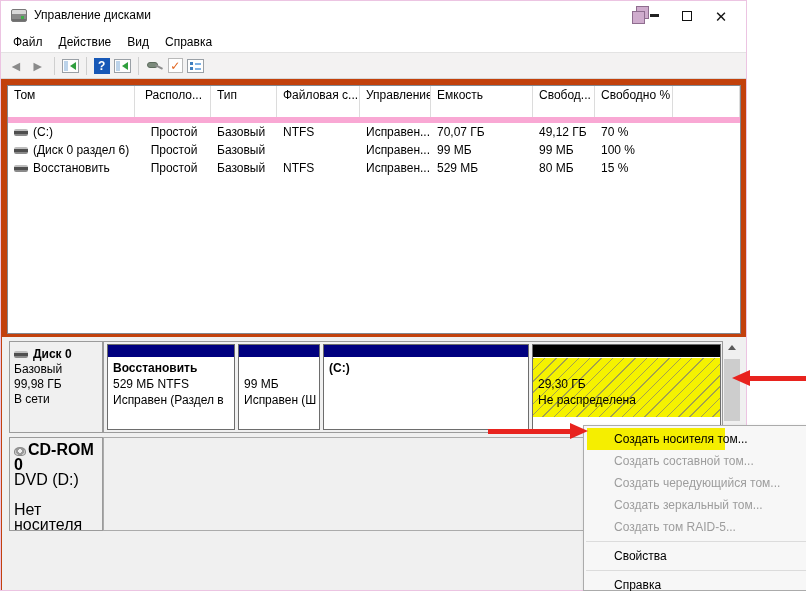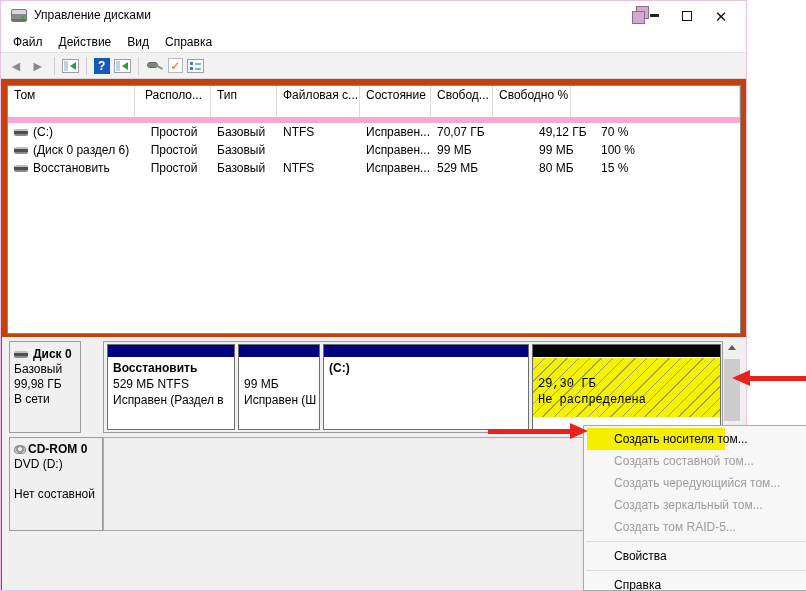--- a/index.html
+++ b/index.html
@@ -61,42 +61,42 @@
   .vl-c { font-size:12px; color:#000; padding:0 4px 0 6px; overflow:hidden; white-space:nowrap; }
   .c0{width:127px;} .c1{width:76px;text-align:center;} .c2{width:66px;} .c3{width:83px;}
   .c4{width:71px;} .c5{width:102px;} .c6{width:62px;} .c7{width:78px;} .c8{flex:1;}
   .drive-glyph { display:inline-block; width:14px; height:7px; margin-right:5px;
                  background:linear-gradient(#bdbdbd 0 2px,#4f4f4f 2px 5px,#8a8a8a 5px 7px);
                  border-radius:2px; vertical-align:middle; }
 
   
   .graph-pane { position:absolute; left:1px; top:336px; width:744px; height:253px; background:#f0f0f0; }
 
-  .disk-row-label { position:absolute; left:7px; top:4px; width:72px; height:92px;
+  .disk-row-label { position:absolute; left:7px; top:4px; width:94px; height:92px;
                     background:#f0f0f0; border:1px solid #9b9b9b; padding:5px 4px; font-size:12px; line-height:15px; }
   .disk-row-label .bold { font-weight:bold; }
   .part-area { position:absolute; left:101px; top:4px; width:620px; height:92px; border:1px solid #9b9b9b; background:#f0f0f0; }
 
   .part { position:absolute; top:2px; height:86px; background:#ffffff; border:1px solid #6d6d6d; }
   .p1 { left:3px;   width:128px; }
   .p2 { left:134px; width:82px;  }
   .p3 { left:219px; width:206px; }
   .p4 { left:428px; width:189px; background:#f5f200; }
   .strip { height:13px; background:#00007f; border-bottom:1px solid #fff; }
   .strip-black { background:#000000; }
   .pt { padding:2px 5px; overflow:hidden; white-space:nowrap; }
   .pt-line { height:16px; font-size:12px; line-height:16px; }
   .pt-title { font-weight:bold; }
-  .hatch { background-image:repeating-linear-gradient(135deg, rgba(120,120,120,.65) 0 1px, transparent 1px 8px);font-family:Liberation Mono, monospace; }
+  .hatch { background-image:repeating-linear-gradient(135deg, rgba(120,120,120,.65) 0 1px, transparent 1px 8px); }
   .p4 .body { position:relative; height:71px; }
   .p4 .white-sliver { position:absolute; left:0; bottom:0; width:100%; height:12px; background:#fff; }
   .p4 .txt { position:absolute; left:0; top:0; }
 
   .cdrom-label { position:absolute; left:7px; top:100px; width:94px; height:94px;
-                 background:#f0f0f0; border:1px solid #9b9b9b; padding:4px 4px; font-size:12px; line-height:15px; }
+                 background:#f0f0f0; border:1px solid #9b9b9b; padding:4px 4px; font-size:16px; line-height:15px; }
   .cdrom-label .bold { font-weight:bold; }
   .disc-glyph { display:inline-block; width:12px; height:9px; margin-right:2px; vertical-align:-1px;
                 background:radial-gradient(circle at 50% 45%, #f0f0f0 0 2px, #9a9a9a 2px 4px, #c9c9c9 4px); border-radius:50% 50% 40% 40%; border:1px solid #8a8a8a; }
   .cdrom-area { position:absolute; left:101px; top:100px; width:620px; height:94px; border:1px solid #ababab; background:#f0f0f0; }
 
   .v-scrollbar { position:absolute; left:722px; top:2px; width:16px; height:200px; background:#f0f0f0; }
   .sb-btn { height:17px; display:flex; align-items:center; justify-content:center; }
   .sb-up-glyph { width:0; height:0; border-left:4px solid transparent; border-right:4px solid transparent; border-bottom:5px solid #5a5a5a; }
   .sb-thumb { position:absolute; left:0; top:20px; width:16px; height:62px; background:#cdcdcd; }
 
@@ -182,21 +182,22 @@
           <i class="l2"></i>
         </div>
     </div>
 
     <div class="volume-pane">
       <div class="vl-header">
         <div class="vl-h c0">Том</div>
         <div class="vl-h c1">Располо...</div>
         <div class="vl-h c2">Тип</div>
         <div class="vl-h c3">Файловая с...</div>
-        <div class="vl-h c4">Состояние</div>
+        <div class="vl-h c4">Управление</div>
+        <div class="vl-h c5">Емкость</div>
         <div class="vl-h c6">Свобод...</div>
         <div class="vl-h c7">Свободно %</div>
         <div class="vl-h c8"></div>
       </div>
 
       <div class="vl-row">
         <div class="vl-c c0"><span class="drive-glyph"></span><span>(C:)</span></div>
         <div class="vl-c c1">Простой</div>
         <div class="vl-c c2">Базовый</div>
         <div class="vl-c c3">NTFS</div>
@@ -274,21 +275,21 @@
               <div class="pt-line">Не распределена</div>
             </div>
           </div>
         </div>
       </div>
 
       <div class="cdrom-label">
         <div class="bold"><span class="disc-glyph"></span><span>CD-ROM 0</span></div>
         <div>DVD (D:)</div>
         <div>&nbsp;</div>
-        <div>Нет составной</div>
+        <div>Нет носителя</div>
       </div>
       <div class="cdrom-area"></div>
 
       <div class="v-scrollbar">
         <div class="sb-btn">
             <div class="sb-up-glyph"></div>
           </div>
         <div class="sb-thumb"></div>
       </div>
 

